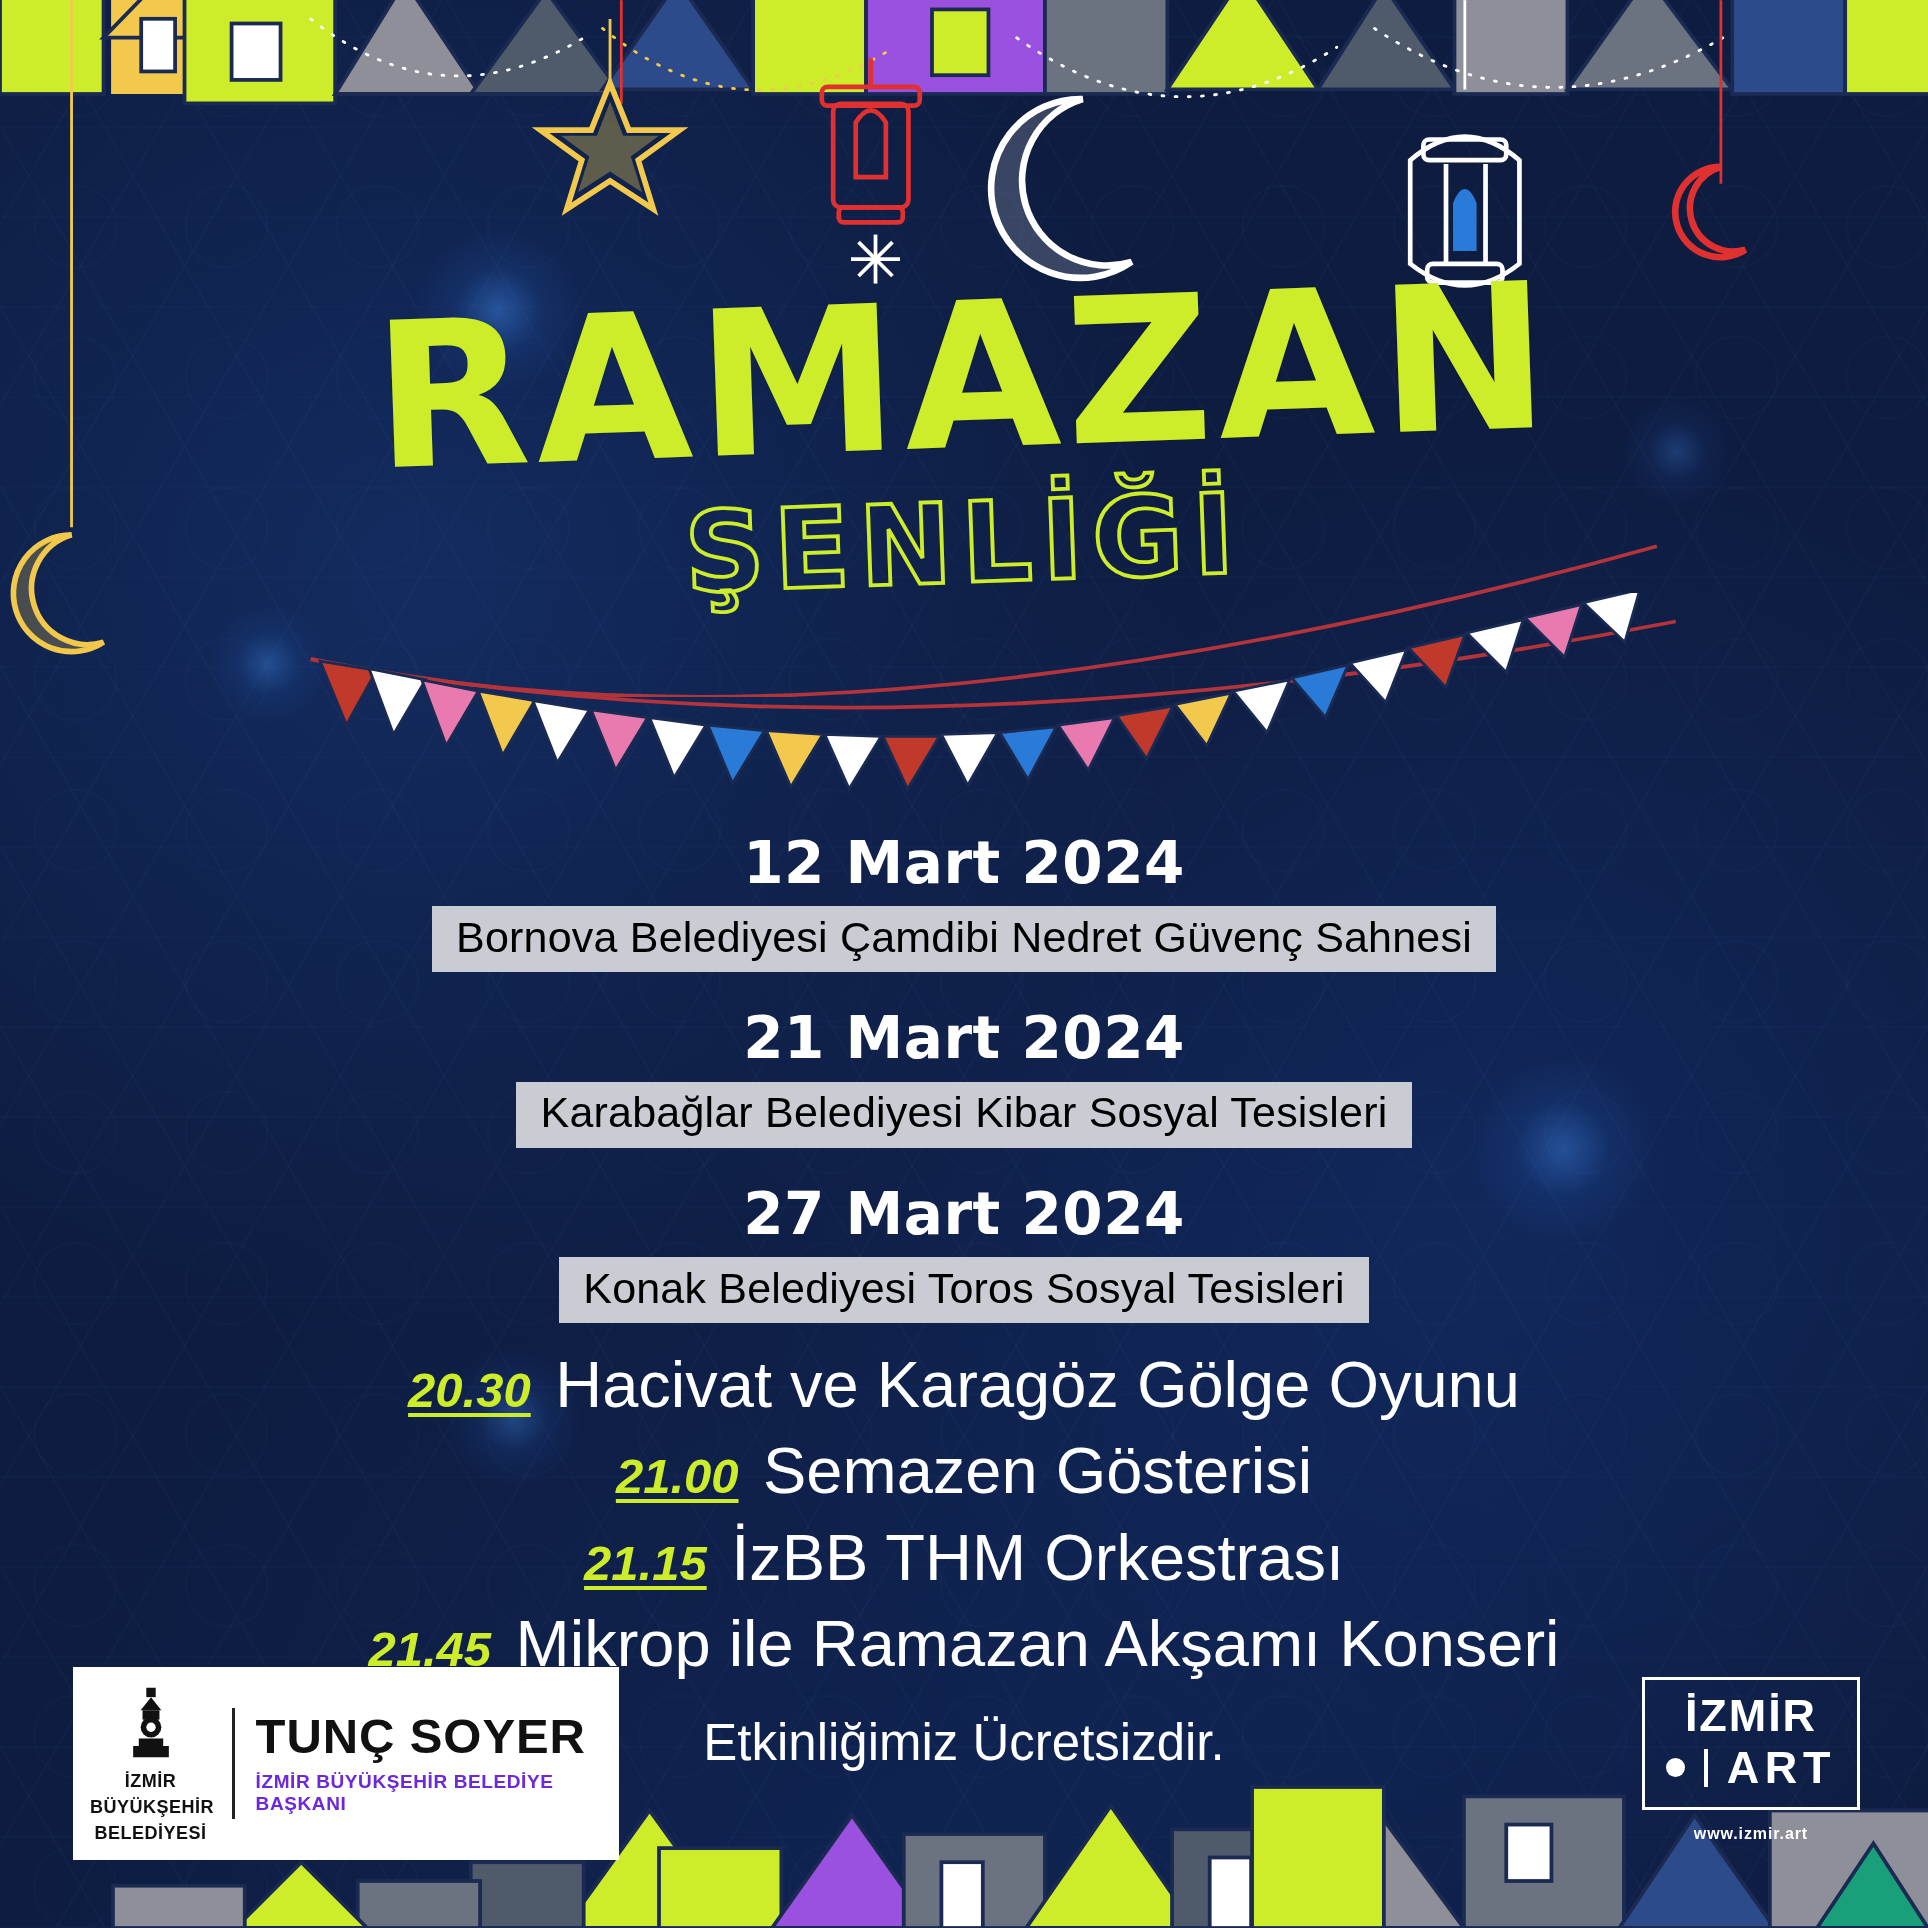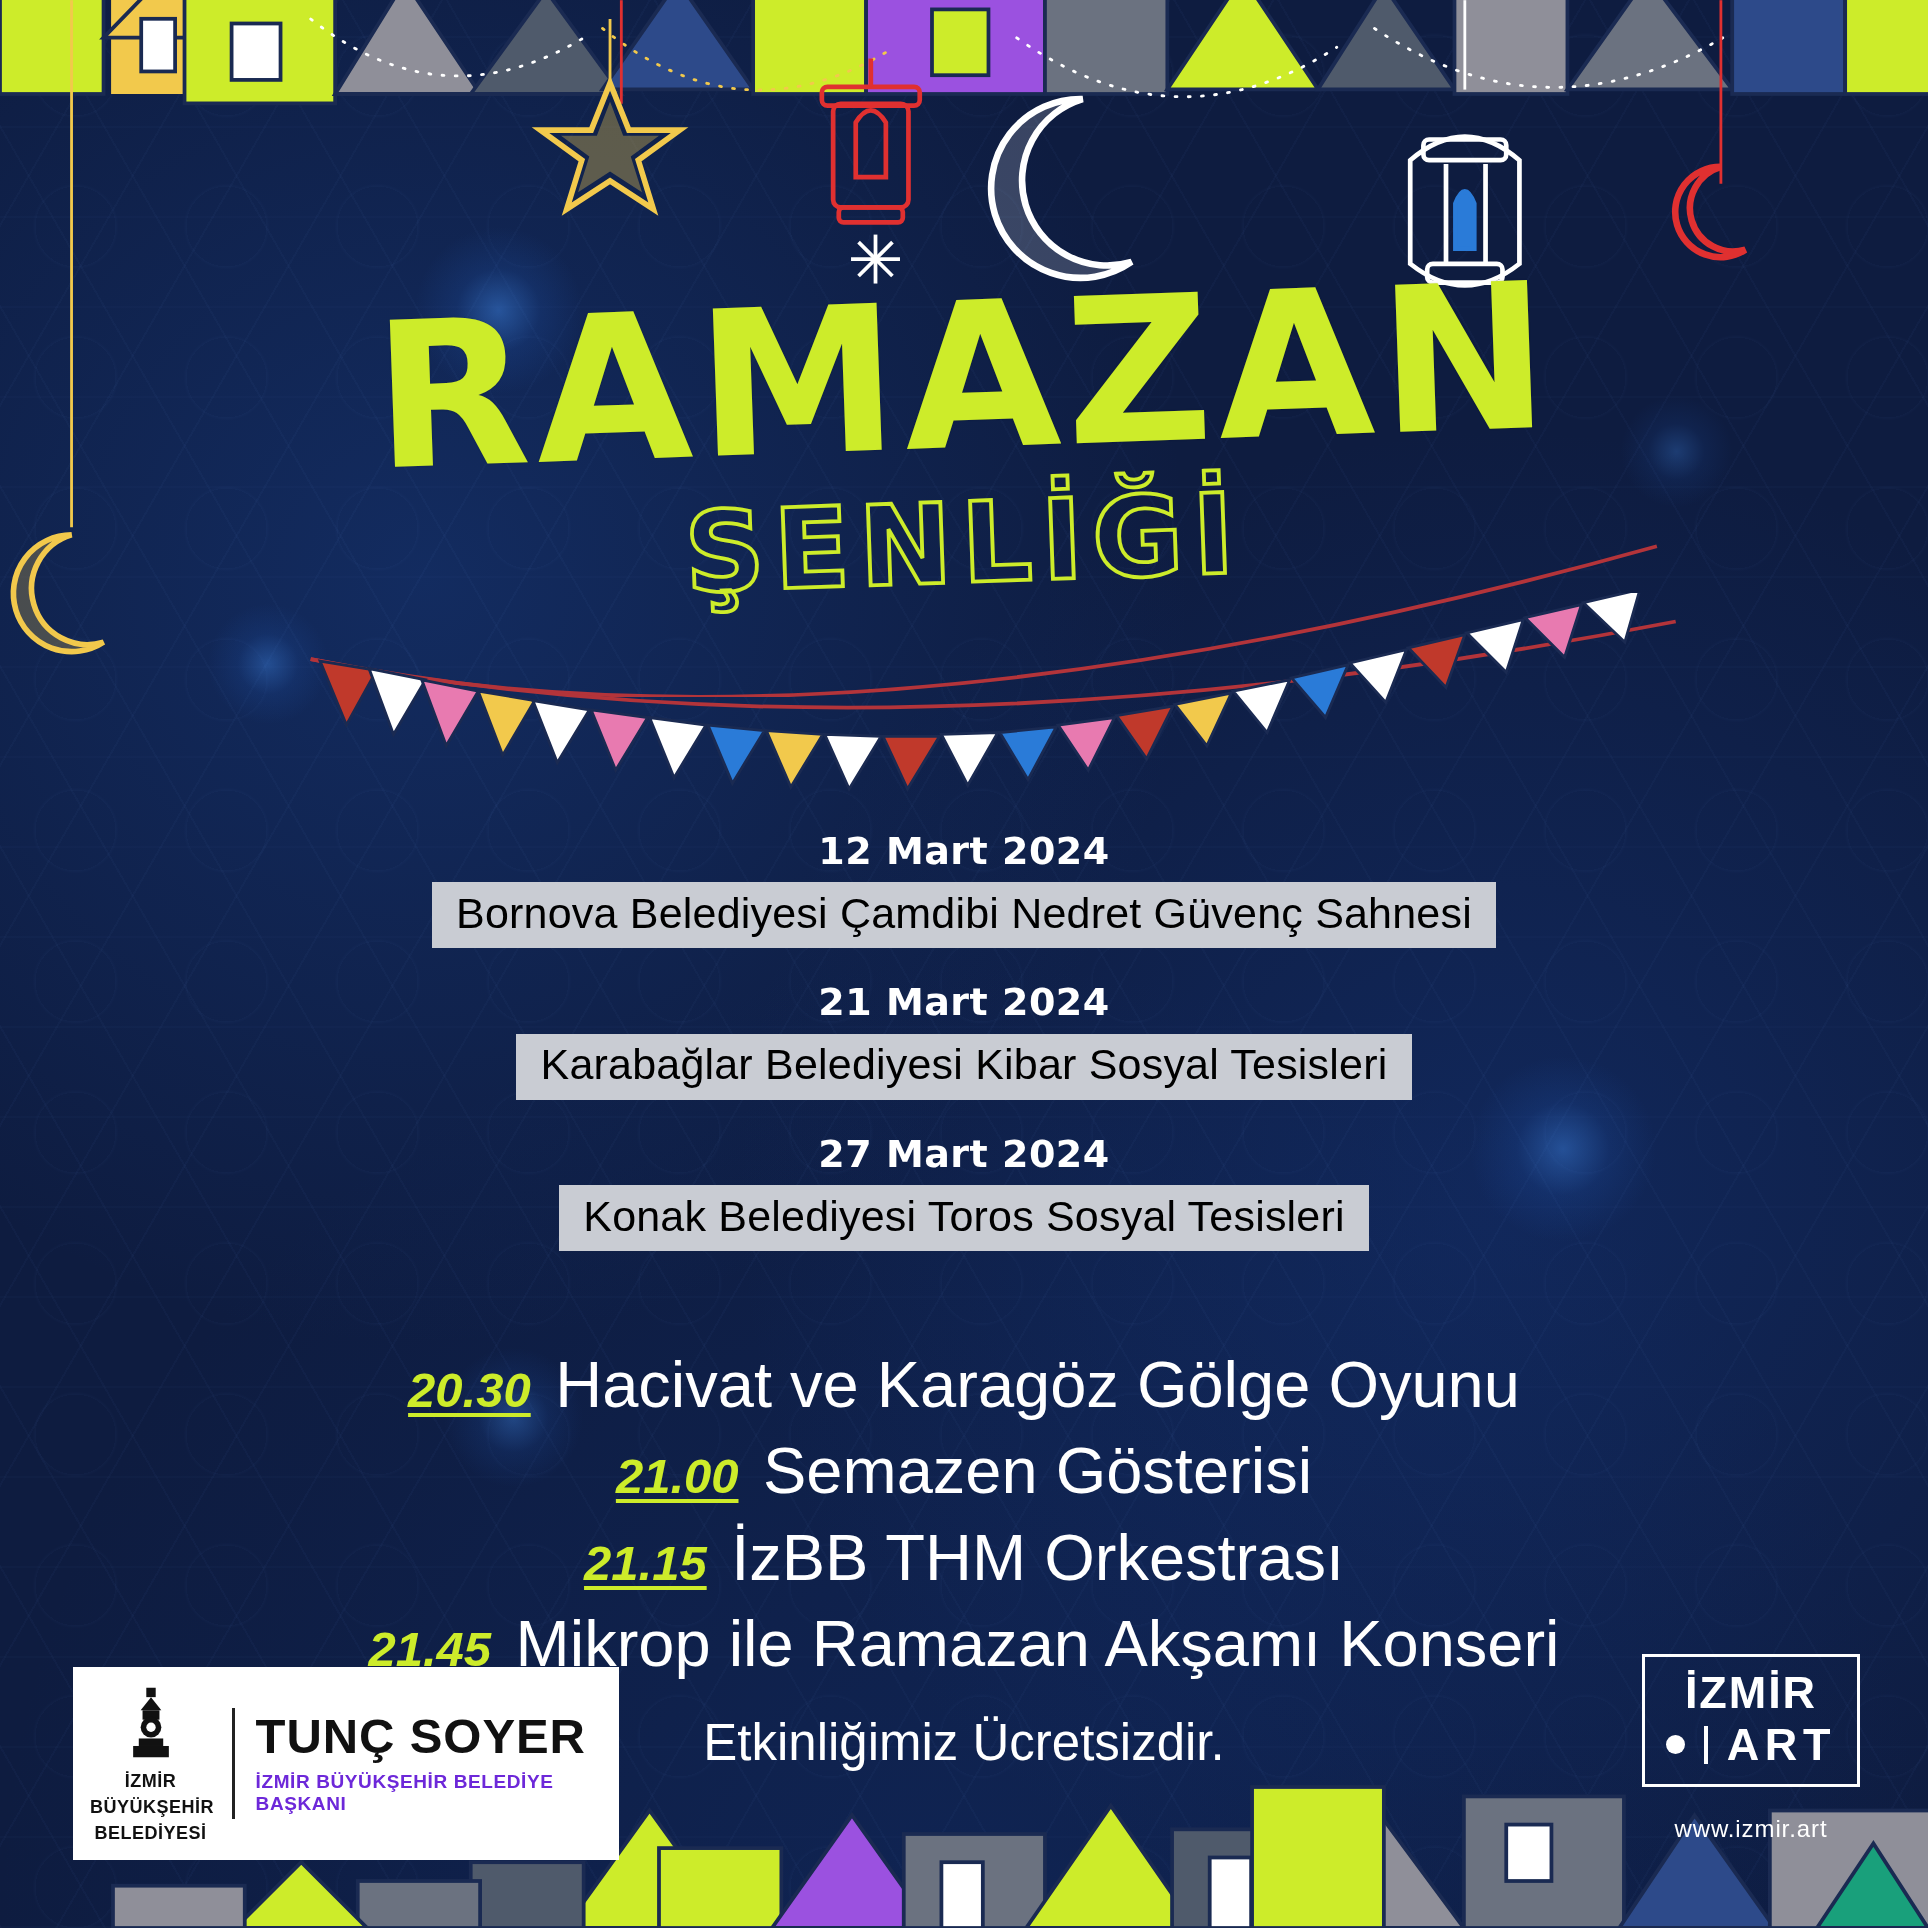--- a/index.html
+++ b/index.html
@@ -105,21 +105,21 @@
     position: absolute;
     top: 829px;
     left: 0;
     width: 1928px;
     text-align: center;
   }
   .date-block { margin-bottom: 32px; }
   .date-line {
     font-family: "DejaVu Sans", sans-serif;
     font-weight: 700;
-    font-size: 38px;
+    font-size: 58px;
     color: #ffffff;
     letter-spacing: 0.5px;
     margin-bottom: 9.4px;
   }
   .venue-line {
     display: inline-block;
     background: #c9ccd3;
     color: #000000;
     font-size: 43px;
     font-weight: 400;
@@ -237,23 +237,24 @@
   }
   .dot {
     width: 19px; height: 19px; border-radius: 50%;
     background: #ffffff;
     display: inline-block;
   }
   .bar {
     width: 3.8px; height: 38px; background: #ffffff; display:inline-block;
   }
   .site {
-    margin-top: 28px;
-    font-size: 24px;
+    margin-top: 15px;
+    font-size: 16px;
     letter-spacing: 0.9px;
+    font-weight: bold;
   }
 </style>
 </head>
 <body>
 
 <div class="poster">
 
   <div class="pattern"></div>
   <div class="pattern2"></div>
 

